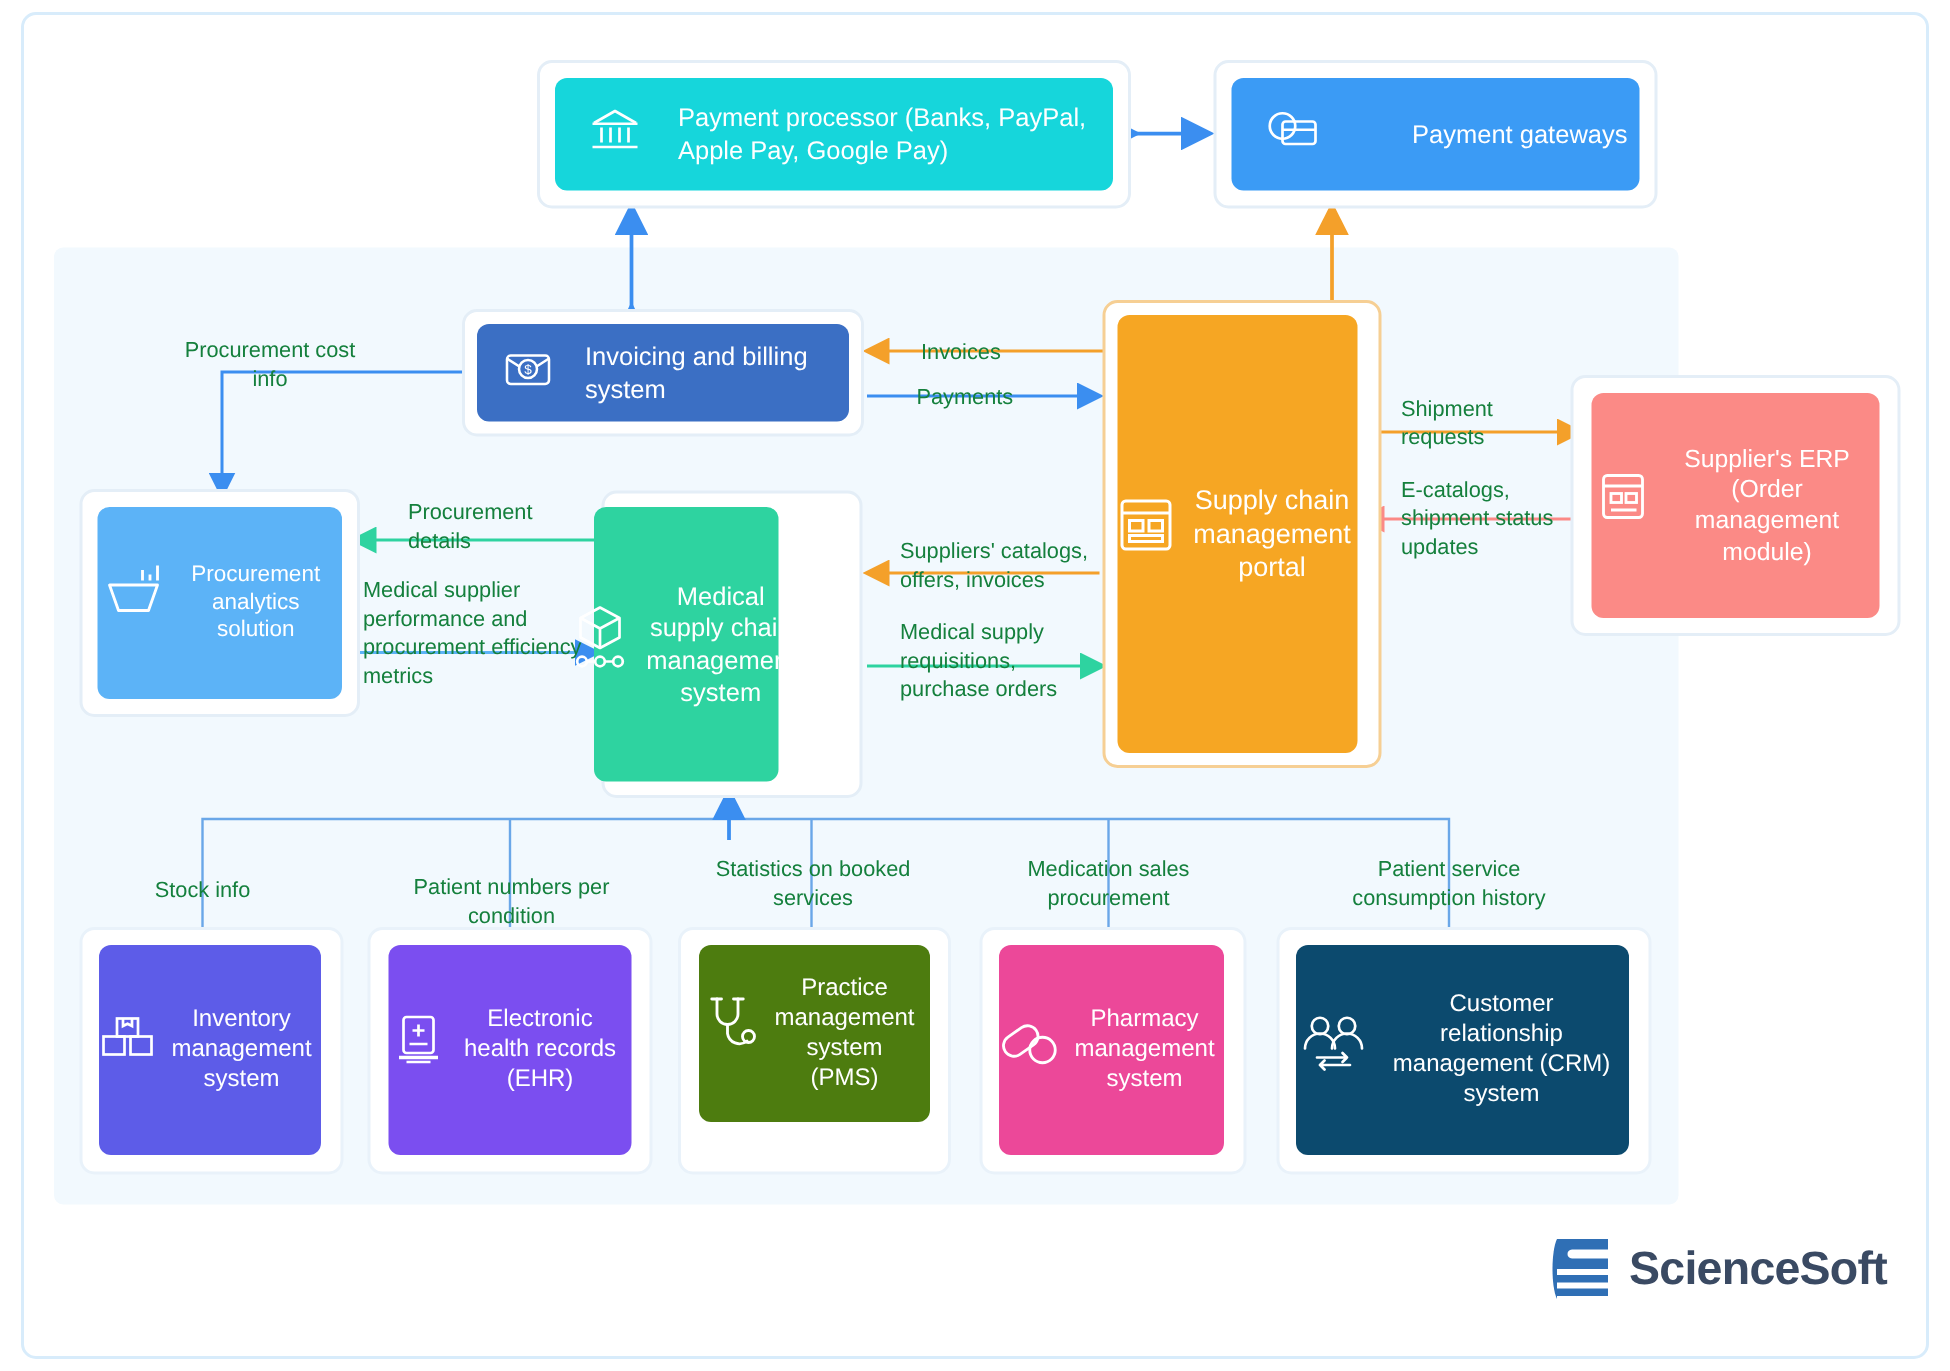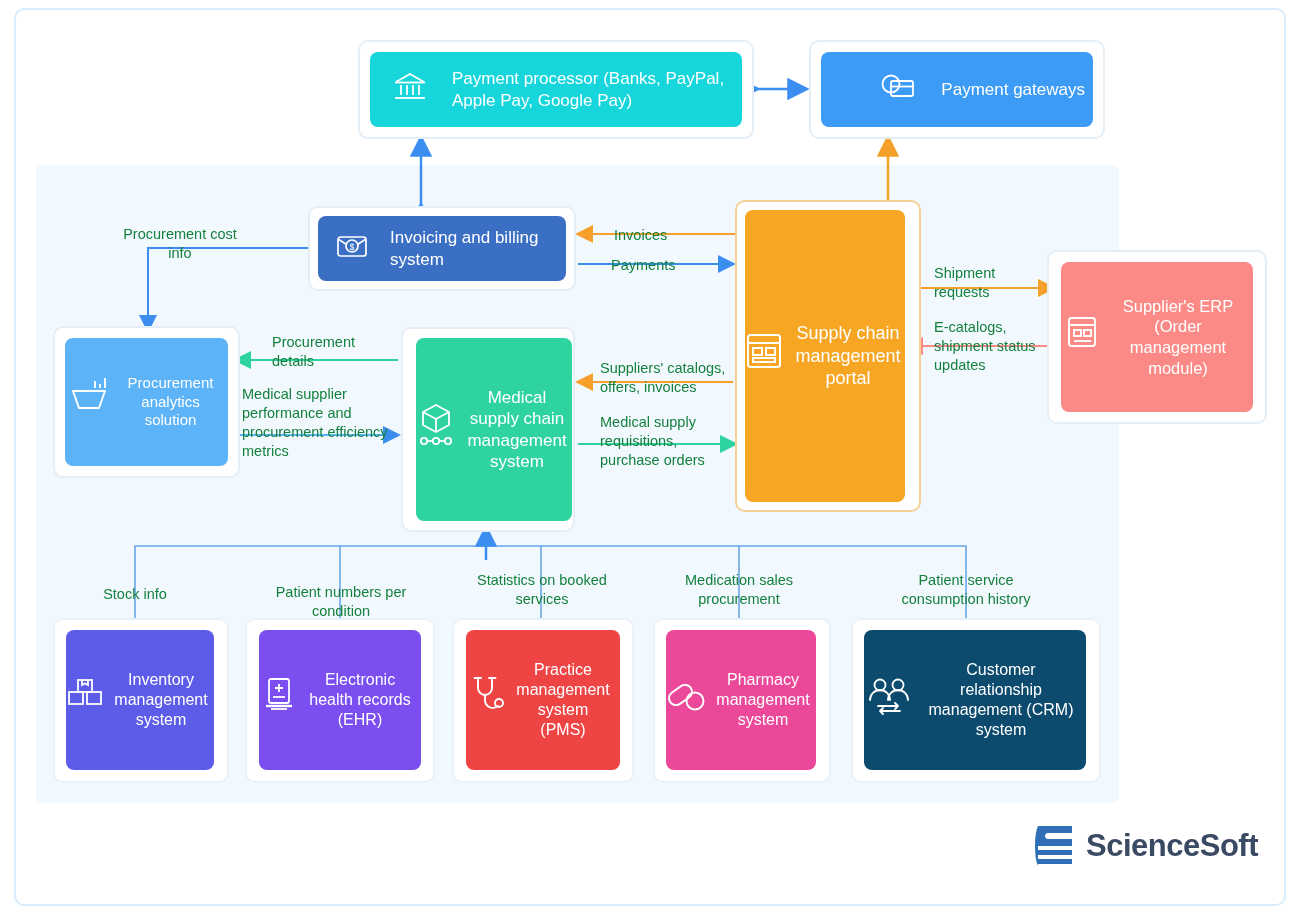--- a/index.html
+++ b/index.html
@@ -171,21 +171,21 @@
         <line x1="17" y1="18" x2="17" y2="28"></line>
         <line x1="23" y1="18" x2="23" y2="28"></line>
         <line x1="29" y1="18" x2="29" y2="28"></line>
         <line x1="5" y1="31" x2="35" y2="31"></line>
       </svg>
     </span>
     <span class="node-text" style="font-size:17px; text-align:left; max-width:275px;">Payment processor (Banks, PayPal, Apple Pay, Google Pay)</span>
   </div>
 
   <div class="node-outer" style="left:809px; top:40px; width:296px; height:99px;"></div>
-  <div class="node" style="left:821px; top:52px; width:272px; height:75px; background:#3b9bf5; flex-direction:row; gap:14px; justify-content:flex-end; padding-left:20px;">
+  <div class="node" style="left:821px; top:52px; width:272px; height:75px; background:#3b9bf5; flex-direction:row; gap:14px; justify-content:space-between; padding-left:20px;">
     <span class="ico" style="margin-bottom:0;">
       <svg width="42" height="40" viewBox="0 0 42 40" fill="none" stroke="#ffffff" stroke-width="1.8">
         <circle cx="14" cy="17" r="8.5"></circle>
         <rect x="14" y="14" width="22" height="15" rx="2"></rect>
         <line x1="14" y1="19.5" x2="36" y2="19.5"></line>
       </svg>
     </span>
     <span class="node-text" style="font-size:17px; text-align:left;">Payment gateways</span>
   </div>
 
@@ -237,21 +237,21 @@
         <path d="M8 14 L40 14 L34 31 L14 31 Z" stroke-linejoin="round"></path>
         <line x1="30" y1="11" x2="30" y2="4"></line>
         <line x1="35" y1="11" x2="35" y2="7"></line>
         <line x1="40" y1="11" x2="40" y2="1"></line>
       </svg>
     </span>
     <span class="node-text" style="font-size:15px;">Procurement analytics solution</span>
   </div>
 
   <div class="node-outer" style="left:401px; top:327px; width:174px; height:205px;"></div>
-  <div class="node" style="left:416px; top:338px; width:156px; height:183px; background:#2ed3a0;">
+  <div class="node" style="left:396px; top:338px; width:123px; height:183px; background:#2ed3a0;">
     <span class="ico">
       <svg width="46" height="50" viewBox="0 0 46 50" fill="none" stroke="#ffffff" stroke-width="1.8">
         <path d="M23 6 L36 13 L36 26 L23 33 L10 26 L10 13 Z" stroke-linejoin="round"></path>
         <path d="M10 13 L23 20 L36 13 M23 20 L23 33" stroke-linejoin="round"></path>
         <circle cx="11" cy="42" r="3.2"></circle>
         <circle cx="23" cy="42" r="3.2"></circle>
         <circle cx="35" cy="42" r="3.2"></circle>
         <line x1="14.2" y1="42" x2="19.8" y2="42"></line>
         <line x1="26.2" y1="42" x2="31.8" y2="42"></line>
       </svg>
@@ -280,21 +280,21 @@
         <path d="M20 9 L20 17 M16 13 L24 13"></path>
         <line x1="14" y1="22" x2="26" y2="22"></line>
         <path d="M7 31 L33 31" stroke-width="2.4"></path>
         <path d="M12 34 L28 34"></path>
       </svg>
     </span>
     <span class="node-text" style="font-size:16px;">Electronic health records (EHR)</span>
   </div>
 
   <div class="node-outer plain" style="left:452px; top:618px; width:182px; height:165px;"></div>
-  <div class="node" style="left:466px; top:630px; width:154px; height:140px; background:#ef4444;">
+  <div class="node" style="left:466px; top:630px; width:154px; height:118px; background:#4d7c0f;">
     <span class="ico">
       <svg width="40" height="42" viewBox="0 0 40 42" fill="none" stroke="#ffffff" stroke-width="1.9">
         <path d="M12 4 L12 14 a7 7 0 0 0 14 0 L26 4" stroke-linecap="round"></path>
         <line x1="8.5" y1="4" x2="15" y2="4" stroke-linecap="round"></line>
         <line x1="23" y1="4" x2="29.5" y2="4" stroke-linecap="round"></line>
         <path d="M19 21 L19 27 a8 8 0 0 0 13 5" stroke-linecap="round"></path>
         <circle cx="33" cy="29" r="4"></circle>
       </svg>
     </span>
     <span class="node-text" style="font-size:16px;">Practice management system (PMS)</span>

